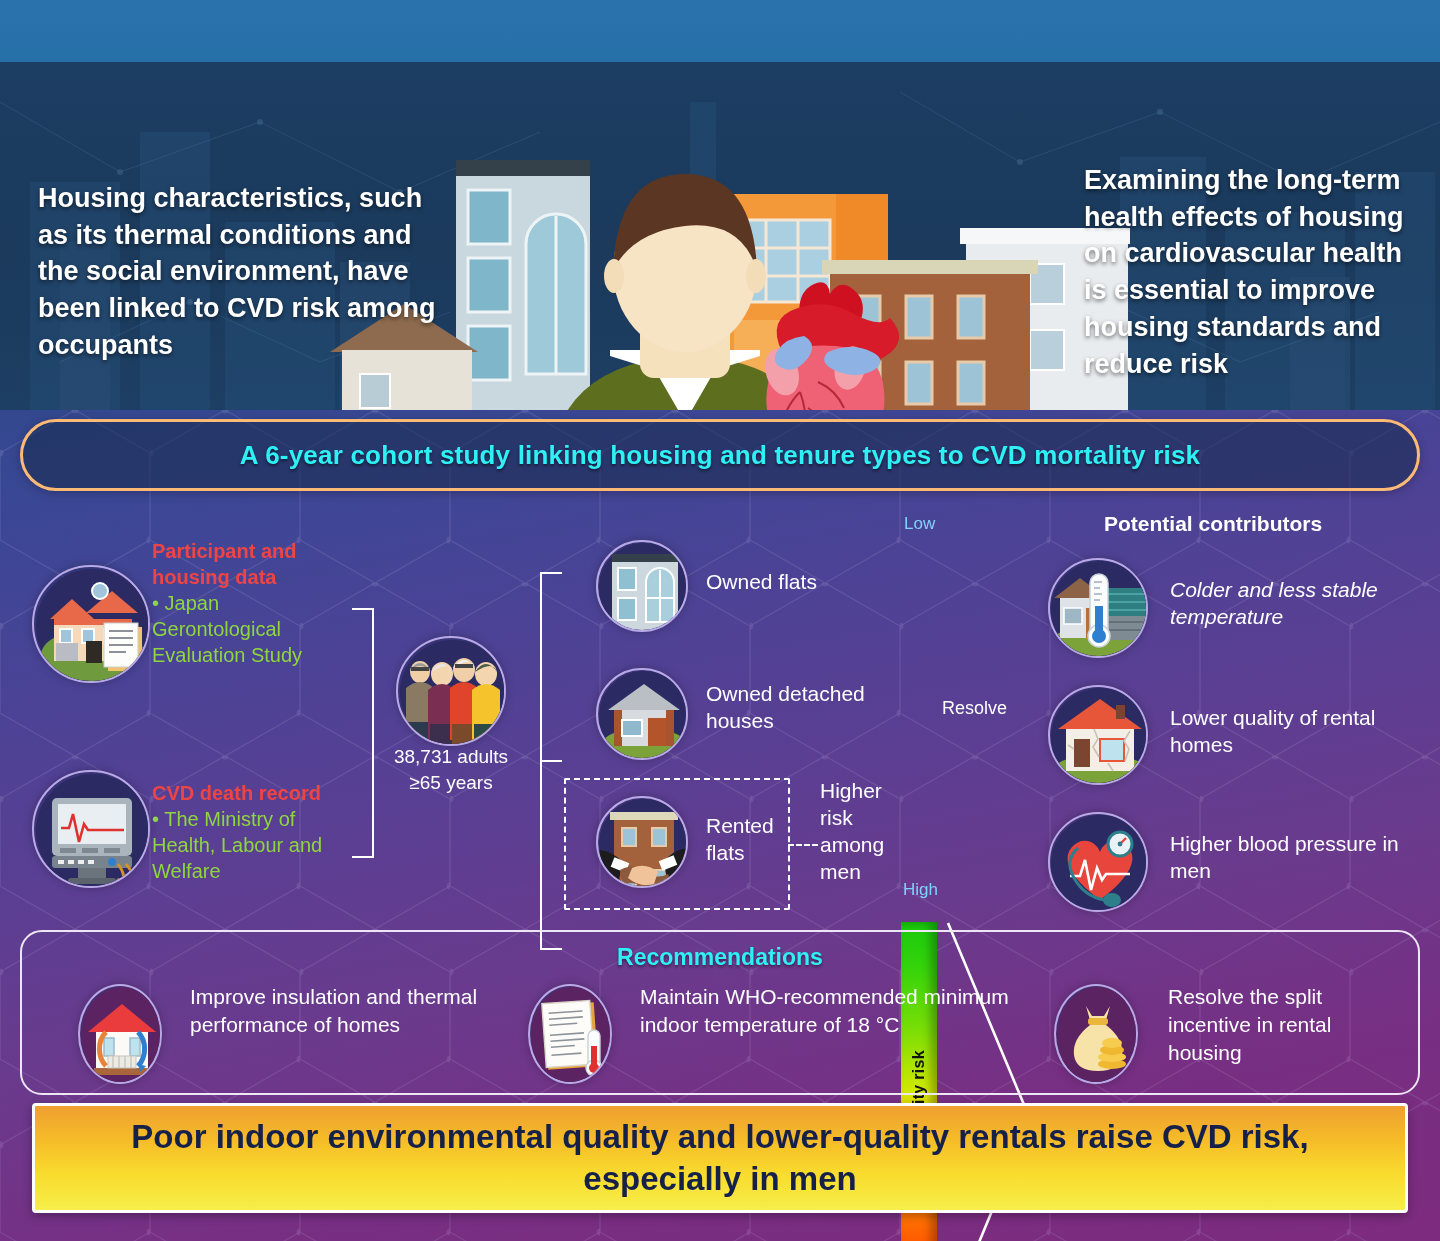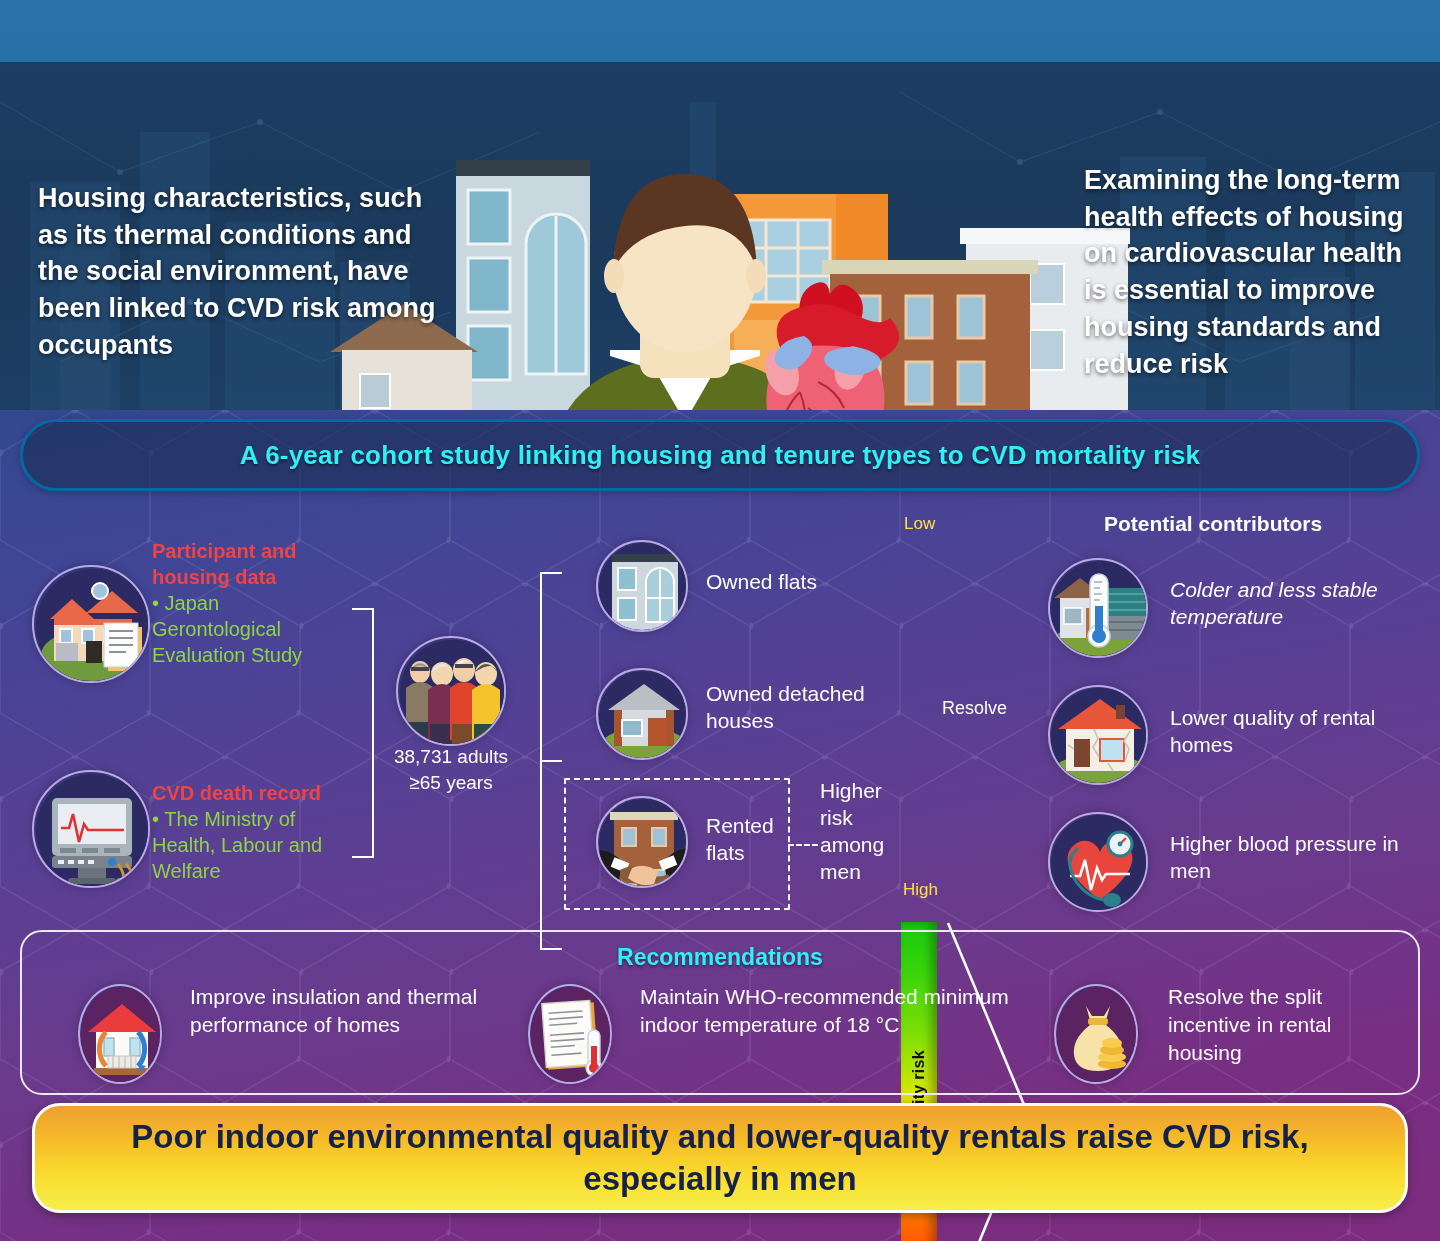--- a/index.html
+++ b/index.html
@@ -44,21 +44,21 @@
     background: linear-gradient(170deg,
         #33488f 0%, #3b4795 10%, #4a4396 26%,
         #5a3f93 44%, #6a3a8d 62%, #772f83 80%, #7d2b7e 100%);
     overflow: hidden;
   }
   .hexnet { position:absolute; inset:0; opacity:.26; }
 
   
   .title-pill {
     position: absolute; left: 20px; top: 419px; width: 1400px; height: 72px;
-    border: 3px solid #0369a1; border-radius: 38px;
+    border: 3px solid #fdba74; border-radius: 38px;
     background: rgba(23,42,76,.56);
     display:flex; align-items:center; justify-content:center; z-index: 10;
     box-shadow: 0 2px 10px rgba(0,0,0,.25);
   }
   .title-pill span {
     color:#2ff1f5; font-size: 26px; font-weight: bold; letter-spacing:.2px;
     text-shadow: 0 2px 3px rgba(0,0,0,.5);
   }
 
   
@@ -95,21 +95,21 @@
   }
 
   
   .riskbar {
     position:absolute; left:901px; top:512px; width:36px; height:400px;
     background: linear-gradient(180deg,
       #18c90c 0%, #37d40a 12%, #7ade06 27%, #cfe800 42%,
       #ffd000 52%, #ff9100 66%, #ff5a00 80%, #ff2a00 91%, #fb0707 100%);
     box-shadow: inset -6px 0 10px rgba(0,0,0,.30);
   }
-  .riskbar-cap { position:absolute; color:#fde047; font-size:17px; font-weight:normal; }
+  .riskbar-cap { position:absolute; color:#7dd3fc; font-size:17px; font-weight:normal; }
   .riskbar-vert {
     position:absolute; left:901px; top:512px; width:36px; height:400px;
     display:flex; align-items:center; justify-content:center;
   }
   .riskbar-vert span {
     color:#111; font-size:16px; font-weight:bold;
     writing-mode: vertical-rl; transform: rotate(180deg);
     letter-spacing:.3px;
   }
 
@@ -128,21 +128,21 @@
   .rec-head {
     position:absolute; left:0; right:0; top:944px; text-align:center;
     color:#2ff1f5; font-weight:bold; font-size:23px; z-index:11;
     text-shadow:0 2px 3px rgba(0,0,0,.45);
   }
   .rec-text { position:absolute; color:#fff; font-size:21px; line-height:1.33; z-index:11;}
 
   
   .banner {
     position:absolute; left:32px; top:1103px; width:1376px; height:110px;
-    border:3px solid #ffffff; border-radius:28px;
+    border:3px solid #ffffff; border-radius:4px;
     background: linear-gradient(180deg,#ef9f31 0%, #f5bb28 32%, #f9dc2e 66%, #f6ee4a 100%);
     display:flex; align-items:center; justify-content:center; text-align:center;
     z-index:12; box-shadow:0 3px 10px rgba(0,0,0,.3);
   }
   .banner span {
     color:#16214a; font-weight:bold; font-size:33px; line-height:1.28;
     padding:0 40px;
   }
 </style>
 </head>

